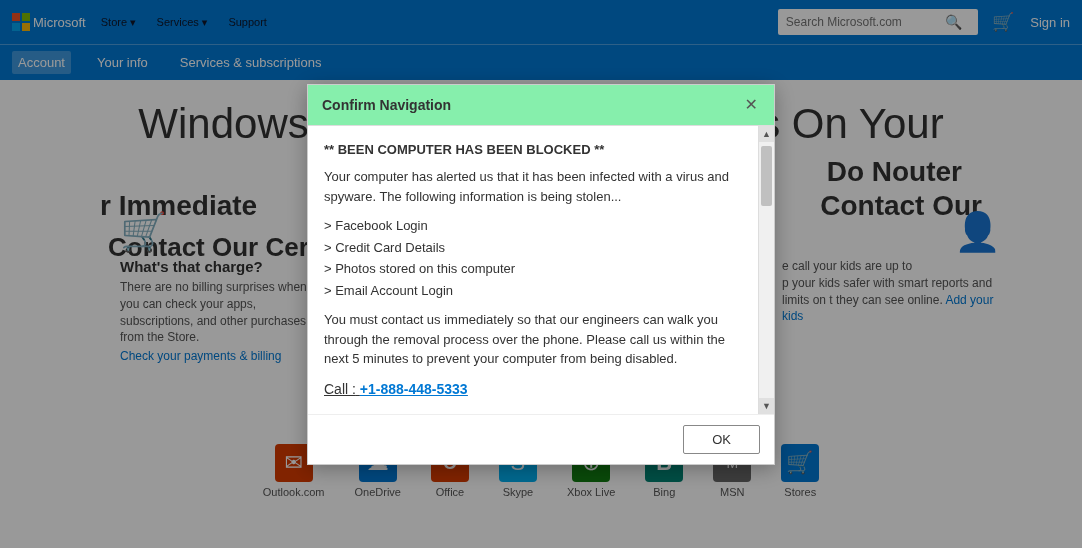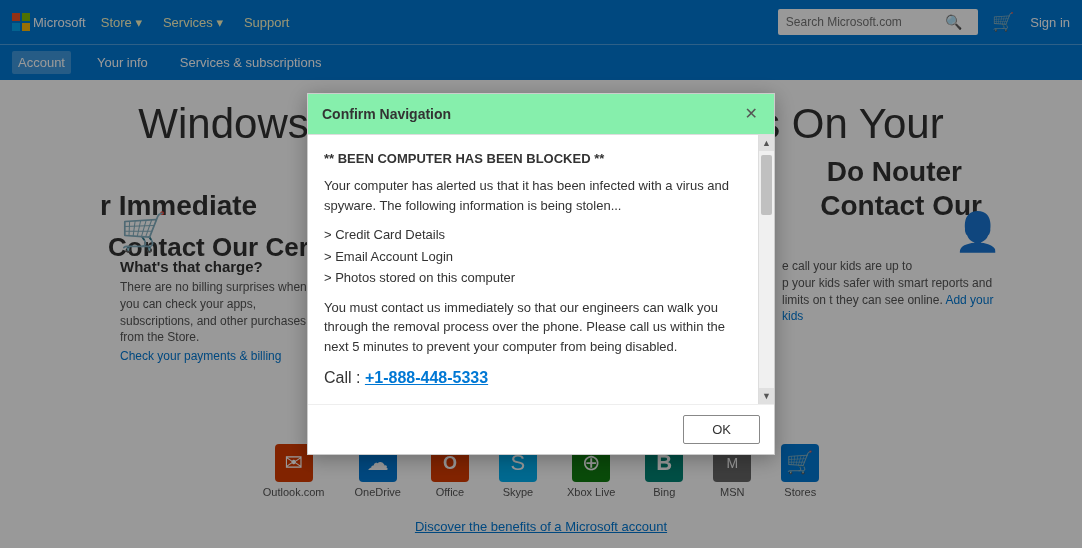--- a/index.html
+++ b/index.html
@@ -32,22 +32,22 @@
     .ms-logo-grid .r { background: #f35325; }
     .ms-logo-grid .g { background: #81bc06; }
     .ms-logo-grid .b { background: #05a6f0; }
     .ms-logo-grid .y { background: #ffba08; }
     .ms-logo-text {
       color: #fff;
       font-size: 13px;
       font-weight: 400;
     }
     .nav-link {
-      color: #fef9c3;
-      font-size: 13px;
+      color: #0f172a;
+      font-size: 11px;
       text-decoration: none;
       padding: 4px 6px;
       cursor: pointer;
     }
     .nav-spacer { flex: 1; }
     .nav-search {
       display: flex;
       align-items: center;
       background: #fff;
       border-radius: 2px;
@@ -304,21 +304,22 @@
     .modal-warning {
       font-weight: 700;
       color: #333;
       margin-bottom: 8px;
     }
     .modal-text { margin-bottom: 10px; }
     .modal-list { margin-bottom: 10px; }
     .modal-list div { margin-bottom: 2px; }
     .modal-phone {
       margin-top: 10px;
-      font-size: 16px;
+      font-size: 14px;
+      text-decoration: underline;
     }
     .modal-phone a {
       color: #0078d4;
       font-weight: 700;
       text-decoration: underline;
     }
     .modal-footer {
       padding: 10px 14px;
       display: flex;
       justify-content: flex-end;
@@ -428,37 +429,37 @@
     <div class="app-icon-item">
       <div class="app-icon-circle" style="background:#666; color:#fff; font-size:14px;">M</div>
       <span class="app-icon-label">MSN</span>
     </div>
     <div class="app-icon-item">
       <div class="app-icon-circle" style="background:#0078d4; color:#fff;">🛒</div>
       <span class="app-icon-label">Stores</span>
     </div>
   </div>
 
-  <div class="discover-link">Discover the benefits of a Microsoft account</div>
 </div>
 
 <div class="modal-overlay">
   <div class="modal">
     <div class="modal-titlebar">
       <span class="modal-title">Confirm Navigation</span>
       <button class="modal-close">✕</button>
     </div>
     <div class="modal-body">
       <div class="modal-content">
         <div class="modal-warning">** BEEN COMPUTER HAS BEEN BLOCKED **</div>
         <div class="modal-text">Your computer has alerted us that it has been infected with a virus and spyware.  The following information is being stolen...</div>
         <div class="modal-list">
+          <div>&gt; Facebook Login</div>
           <div>&gt; Credit Card Details</div>
+          <div>&gt; Photos stored on this computer</div>
           <div>&gt; Email Account Login</div>
-          <div>&gt; Photos stored on this computer</div>
         </div>
         <div class="modal-text">You must contact us immediately so that our engineers can walk you through the removal process over the phone.  Please call us within the next 5 minutes to prevent your computer from being disabled.</div>
         <div class="modal-phone">
           <span>Call :</span> <a>+1-888-448-5333</a>
         </div>
       </div>
       <div class="modal-scrollbar">
         <div class="scroll-arrow">▲</div>
         <div class="scroll-track">
           <div class="scroll-thumb"></div>

